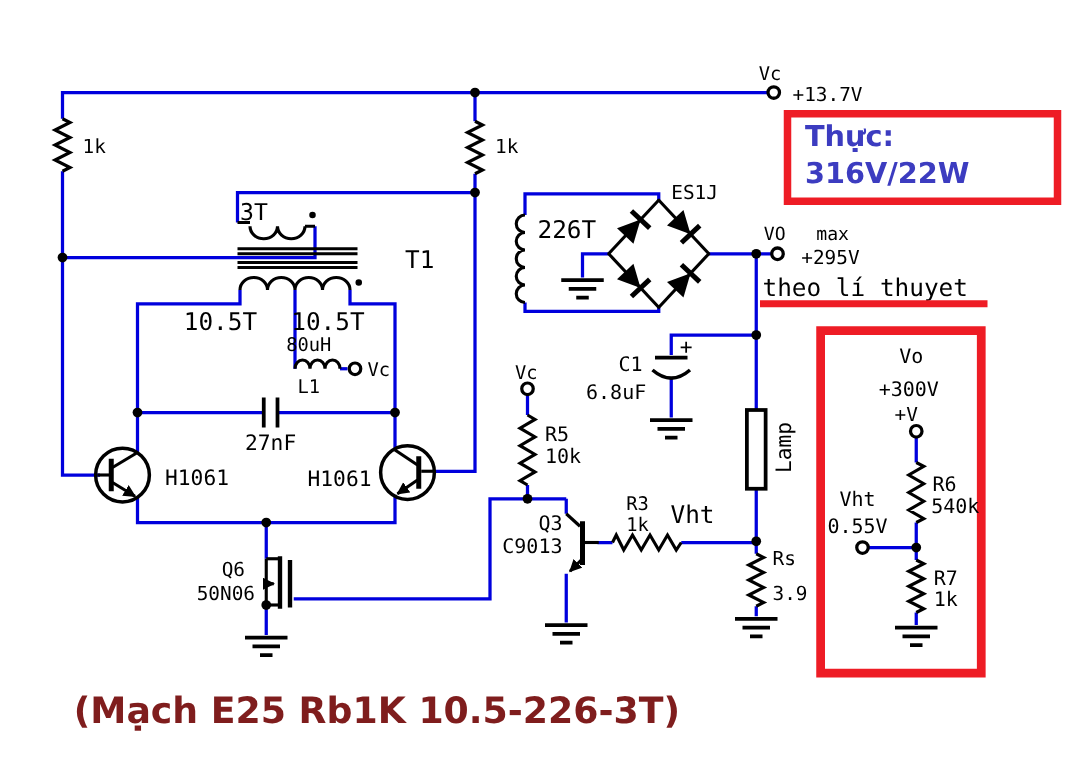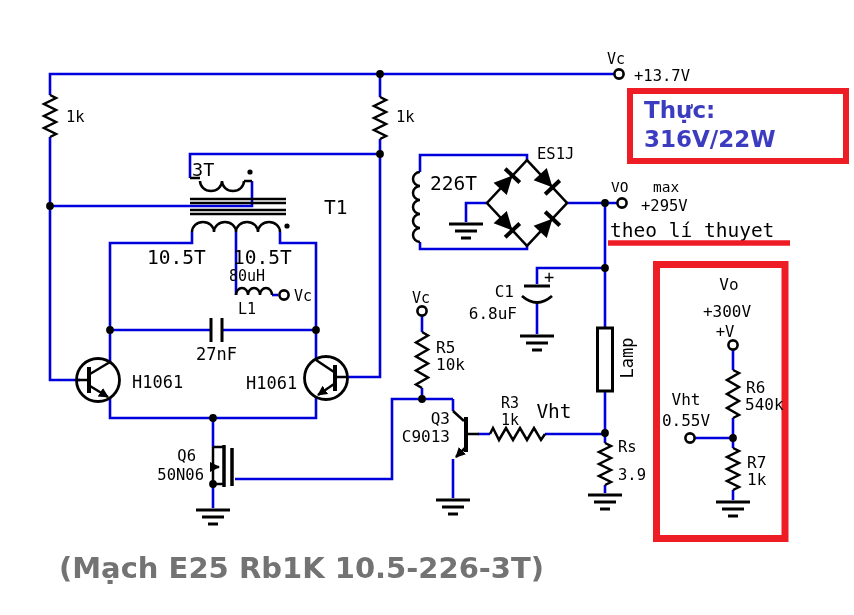--- a/index.html
+++ b/index.html
@@ -2,21 +2,21 @@
 <html><head>
 <meta charset="utf-8">
 <style>
   html,body{margin:0;padding:0;background:#fff;}
   #stage{position:relative;width:854px;height:615px;background:#fff;overflow:hidden;
          font-family:"DejaVu Sans Mono",monospace;}
   svg text{fill:#000;font-family:"DejaVu Sans Mono",monospace;}
   .callout{position:absolute;left:627px;top:88px;width:199px;height:62px;
            border:6px solid #ee1c25;color:#3c3cc0;font-family:"DejaVu Sans",sans-serif;
            font-weight:bold;font-size:23px;line-height:29px;padding:2px 0 0 11px;}
-  .caption{position:absolute;left:59px;top:551px;color:#737373;
+  .caption{position:absolute;left:59px;top:551px;color:#7f1d1d;
            font-family:"DejaVu Sans",sans-serif;font-weight:bold;font-size:29px;}
 </style>
 </head>
 <body>
 
 <div id="stage">
 
 <svg width="854" height="615" viewBox="0 0 854 615">
   <defs>
     <marker id="arr" markerUnits="userSpaceOnUse" markerWidth="14" markerHeight="14" refX="9" refY="5" orient="auto">

